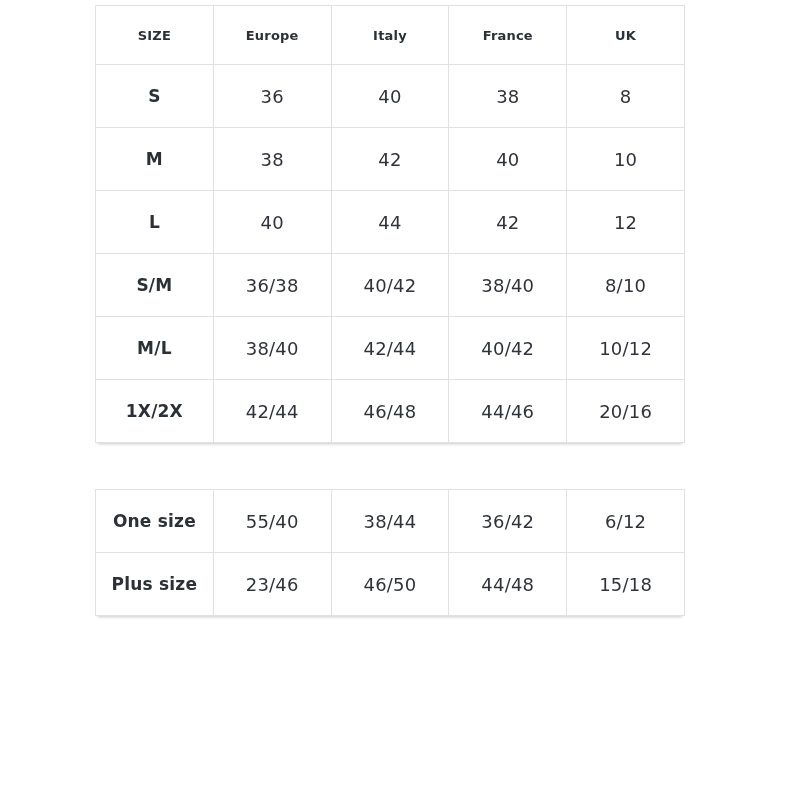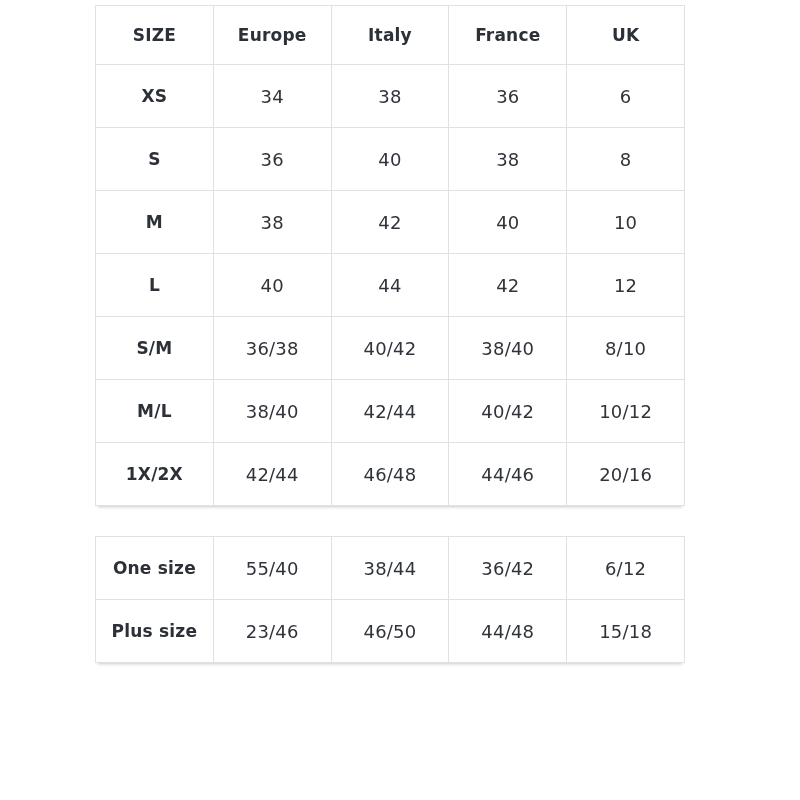--- a/index.html
+++ b/index.html
@@ -29,63 +29,56 @@
   table.size-table td {
     border: 1px solid #e1e1e4;
     text-align: center;
     vertical-align: middle;
     padding: 0;
     overflow: hidden;
     white-space: nowrap;
   }
   table.size-table thead th {
     height: 58px;
-    font-size: 17px;
+    font-size: 13px;
     font-weight: 700;
     letter-spacing: 0.2px;
     color: #2c3037;
   }
   table.size-table td {
     height: 62px;
     font-size: 18px;
     font-weight: 400;
     letter-spacing: 0.2px;
   }
   table.size-table td.label {
     font-size: 17px;
     font-weight: 700;
     color: #2c3037;
   }
   table.size-table.secondary {
-    margin-top: 30px;
+    margin-top: 46px;
   }
 </style>
 </head>
 <body>
 
 <div class="page-wrap">
 
   <table class="size-table main">
     <thead>
       <tr>
         <th>SIZE</th>
         <th>Europe</th>
         <th>Italy</th>
         <th>France</th>
         <th>UK</th>
       </tr>
     </thead>
     <tbody>
-        <tr>
-          <td class="label">XS</td>
-          <td>34</td>
-          <td>38</td>
-          <td>36</td>
-          <td>6</td>
-        </tr>
         <tr>
           <td class="label">S</td>
           <td>36</td>
           <td>40</td>
           <td>38</td>
           <td>8</td>
         </tr>
         <tr>
           <td class="label">M</td>
           <td>38</td>

